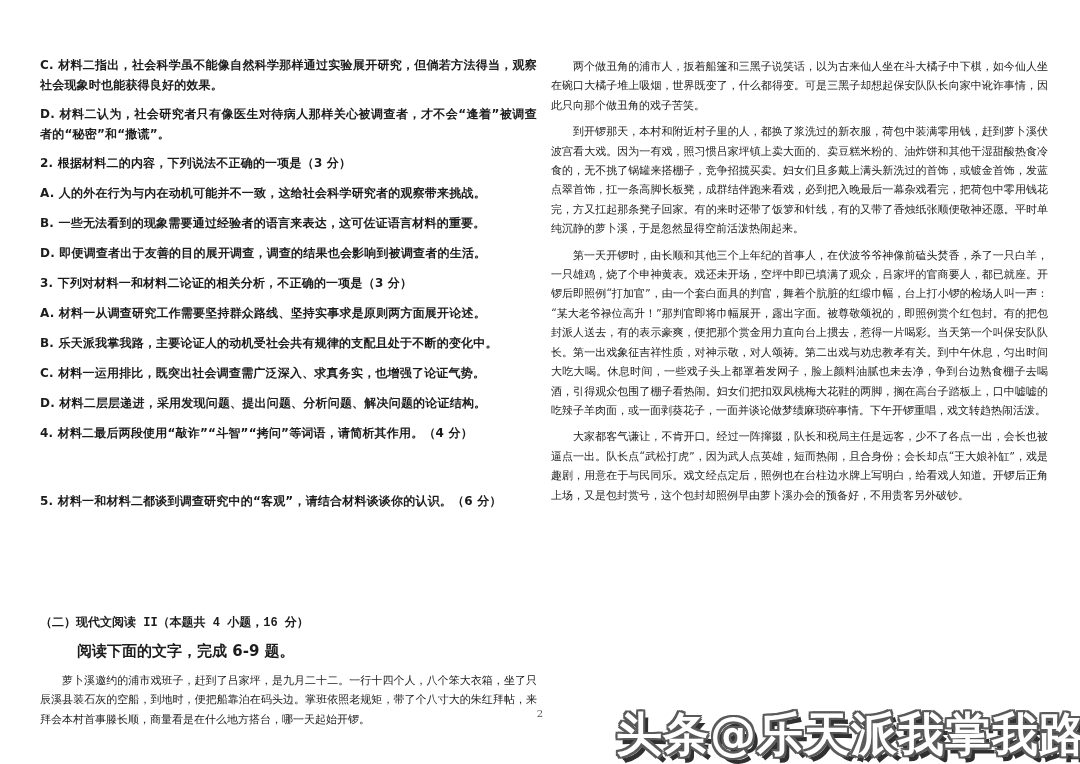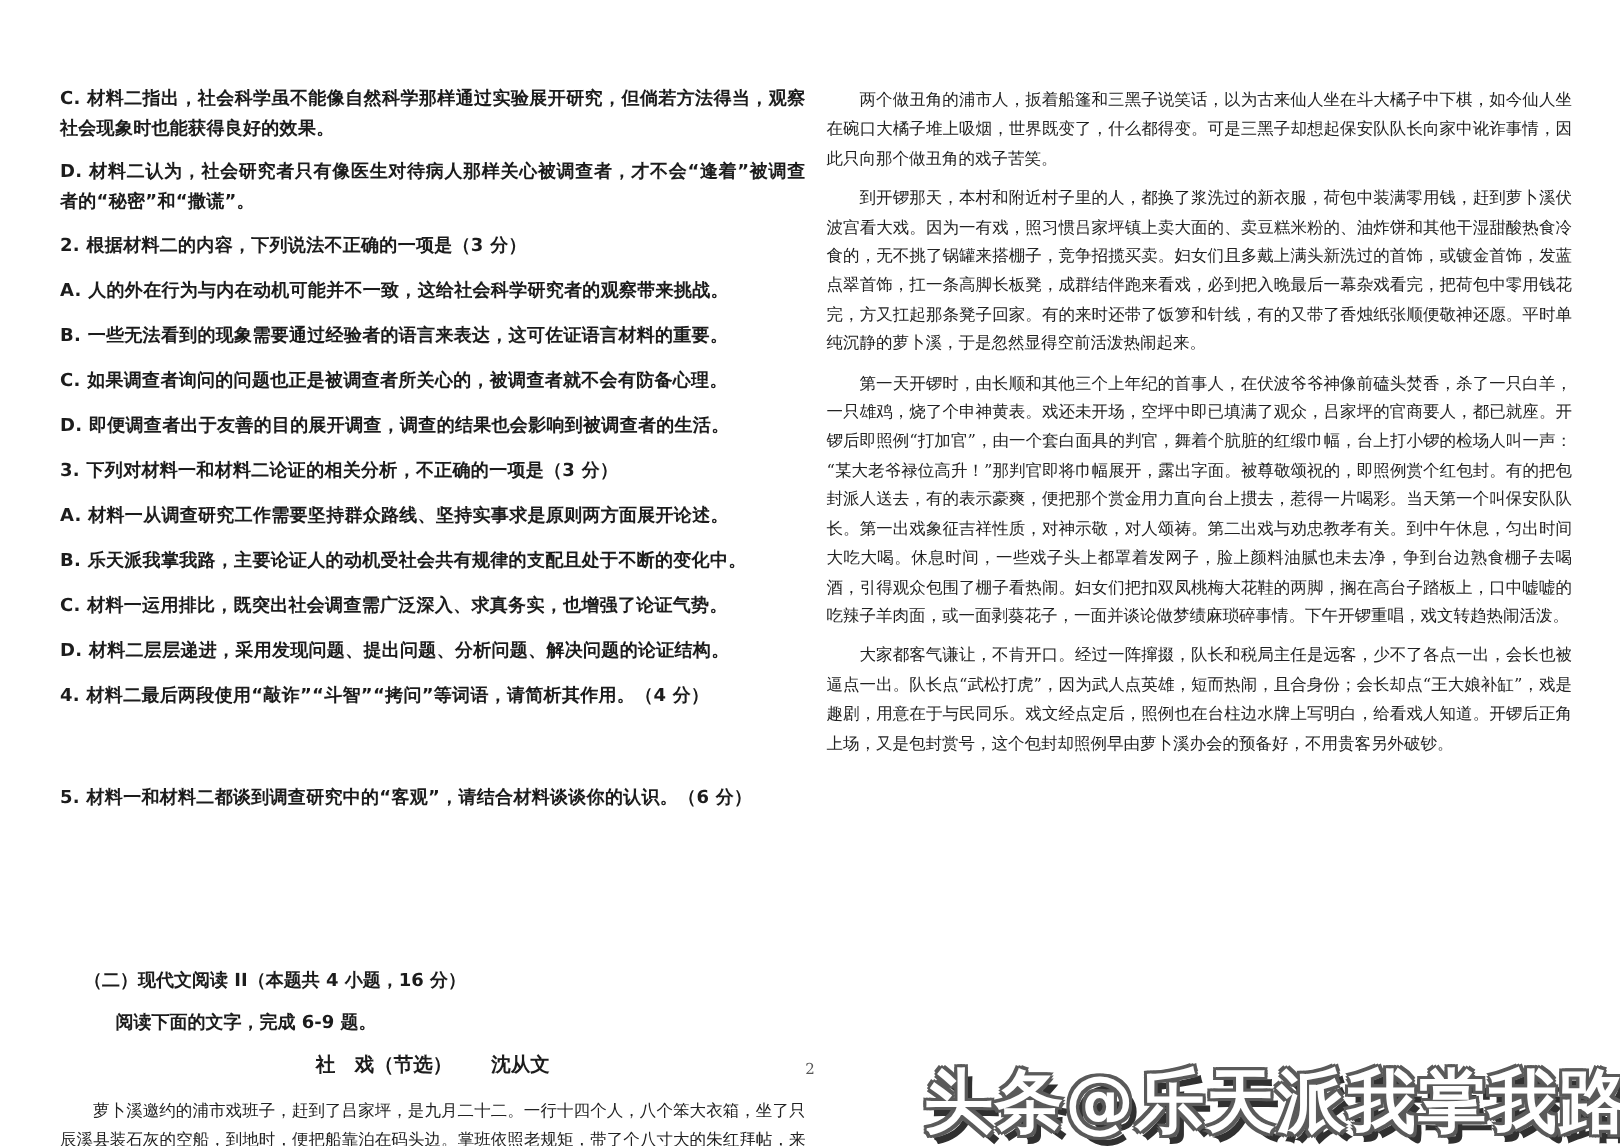--- a/index.html
+++ b/index.html
@@ -28,24 +28,24 @@
     font-size:12px;
     font-weight:bold;
     line-height:20px;
     text-align:justify;
     margin:0 0 9px 0;
     letter-spacing:0.2px;
   }
   .q.single{margin-bottom:10px;}
   
   .section-head{
-    font-size:12px;font-weight:bold;line-height:20px;margin:0 0 8px 16px;
+    font-size:12px;font-weight:bold;line-height:20px;margin:0 0 8px 0;font-family:Liberation Mono, monospace;
   }
   .instruction{
-    font-size:12px;font-weight:bold;line-height:20px;margin:0 0 10px 0;padding-left:37px;
+    font-size:15px;font-weight:bold;line-height:20px;margin:0 0 10px 0;padding-left:37px;
   }
   .passage-title{
     font-family:"DejaVu Serif","Liberation Serif",serif;
     font-size:13px;font-weight:bold;
     text-align:center;
     margin:4px 0 12px 0;
   }
   .passage-title .t-gap{display:inline-block;width:26px;}
   .p{
     font-family:"DejaVu Serif","Liberation Serif",serif;
@@ -89,41 +89,37 @@
 
 <div class="sheet">
 
   <div class="col">
     <p class="q">C. 材料二指出，社会科学虽不能像自然科学那样通过实验展开研究，但倘若方法得当，观察社会现象时也能获得良好的效果。</p>
     <p class="q">D. 材料二认为，社会研究者只有像医生对待病人那样关心被调查者，才不会“逢着”被调查者的“秘密”和“撒谎”。</p>
 
     <p class="q single">2. 根据材料二的内容，下列说法不正确的一项是（3 分）</p>
     <p class="q single">A. 人的外在行为与内在动机可能并不一致，这给社会科学研究者的观察带来挑战。</p>
     <p class="q single">B. 一些无法看到的现象需要通过经验者的语言来表达，这可佐证语言材料的重要。</p>
-    <p class="q single">C. 如果调查者询问的问题也正是被调查者所关心的，被调查者就不会有防备心理。</p>
     <p class="q single">D. 即便调查者出于友善的目的展开调查，调查的结果也会影响到被调查者的生活。</p>
 
     <p class="q single">3. 下列对材料一和材料二论证的相关分析，不正确的一项是（3 分）</p>
     <p class="q single">A. 材料一从调查研究工作需要坚持群众路线、坚持实事求是原则两方面展开论述。</p>
     <p class="q single">B. 乐天派我掌我路，主要论证人的动机受社会共有规律的支配且处于不断的变化中。</p>
     <p class="q single">C. 材料一运用排比，既突出社会调查需广泛深入、求真务实，也增强了论证气势。</p>
     <p class="q single">D. 材料二层层递进，采用发现问题、提出问题、分析问题、解决问题的论证结构。</p>
 
     <p class="q single">4. 材料二最后两段使用“敲诈”“斗智”“拷问”等词语，请简析其作用。（4 分）</p>
     <div class="spacer-answer-q4"></div>
 
     <p class="q single">5. 材料一和材料二都谈到调查研究中的“客观”，请结合材料谈谈你的认识。（6 分）</p>
     <div class="spacer-answer-q5"></div>
 
     <p class="section-head">（二）现代文阅读 II（本题共 4 小题，16 分）</p>
     <p class="instruction">阅读下面的文字，完成 6-9 题。</p>
 
-    <p class="passage-title">
-      <span>社　戏（节选）</span><span class="t-gap"></span><span>沈从文</span>
-    </p>
 
     <p class="p">萝卜溪邀约的浦市戏班子，赶到了吕家坪，是九月二十二。一行十四个人，八个笨大衣箱，坐了只辰溪县装石灰的空船，到地时，便把船靠泊在码头边。掌班依照老规矩，带了个八寸大的朱红拜帖，来拜会本村首事滕长顺，商量看是在什么地方搭台，哪一天起始开锣。</p>
 
   </div>
 
   <div class="col" style="padding-top:2px;">
     <p class="p">两个做丑角的浦市人，扳着船篷和三黑子说笑话，以为古来仙人坐在斗大橘子中下棋，如今仙人坐在碗口大橘子堆上吸烟，世界既变了，什么都得变。可是三黑子却想起保安队队长向家中讹诈事情，因此只向那个做丑角的戏子苦笑。</p>
     <p class="p">到开锣那天，本村和附近村子里的人，都换了浆洗过的新衣服，荷包中装满零用钱，赶到萝卜溪伏波宫看大戏。因为一有戏，照习惯吕家坪镇上卖大面的、卖豆糕米粉的、油炸饼和其他干湿甜酸热食冷食的，无不挑了锅罐来搭棚子，竞争招揽买卖。妇女们且多戴上满头新洗过的首饰，或镀金首饰，发蓝点翠首饰，扛一条高脚长板凳，成群结伴跑来看戏，必到把入晚最后一幕杂戏看完，把荷包中零用钱花完，方又扛起那条凳子回家。有的来时还带了饭箩和针线，有的又带了香烛纸张顺便敬神还愿。平时单纯沉静的萝卜溪，于是忽然显得空前活泼热闹起来。</p>
     <p class="p">第一天开锣时，由长顺和其他三个上年纪的首事人，在伏波爷爷神像前磕头焚香，杀了一只白羊，一只雄鸡，烧了个申神黄表。戏还未开场，空坪中即已填满了观众，吕家坪的官商要人，都已就座。开锣后即照例“打加官”，由一个套白面具的判官，舞着个肮脏的红缎巾幅，台上打小锣的检场人叫一声：“某大老爷禄位高升！”那判官即将巾幅展开，露出字面。被尊敬颂祝的，即照例赏个红包封。有的把包封派人送去，有的表示豪爽，便把那个赏金用力直向台上掼去，惹得一片喝彩。当天第一个叫保安队队长。第一出戏象征吉祥性质，对神示敬，对人颂祷。第二出戏与劝忠教孝有关。到中午休息，匀出时间大吃大喝。休息时间，一些戏子头上都罩着发网子，脸上颜料油腻也未去净，争到台边熟食棚子去喝酒，引得观众包围了棚子看热闹。妇女们把扣双凤桃梅大花鞋的两脚，搁在高台子踏板上，口中嘘嘘的吃辣子羊肉面，或一面剥葵花子，一面并谈论做梦绩麻琐碎事情。下午开锣重唱，戏文转趋热闹活泼。</p>
     <p class="p">大家都客气谦让，不肯开口。经过一阵撺掇，队长和税局主任是远客，少不了各点一出，会长也被逼点一出。队长点“武松打虎”，因为武人点英雄，短而热闹，且合身份；会长却点“王大娘补缸”，戏是趣剧，用意在于与民同乐。戏文经点定后，照例也在台柱边水牌上写明白，给看戏人知道。开锣后正角上场，又是包封赏号，这个包封却照例早由萝卜溪办会的预备好，不用贵客另外破钞。</p>

